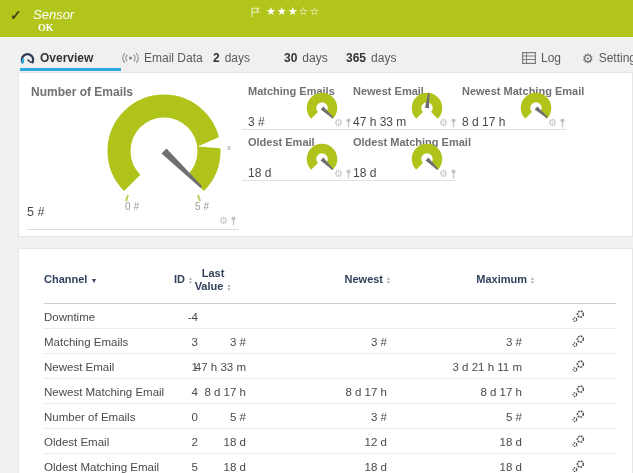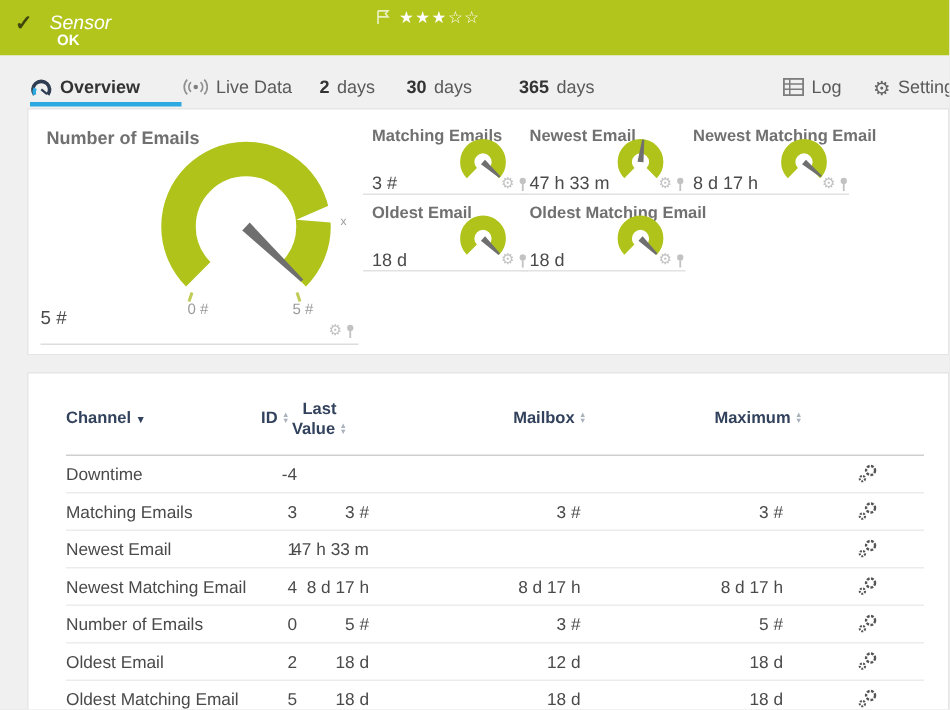--- a/index.html
+++ b/index.html
@@ -7,21 +7,21 @@
   body { font-family:"Liberation Sans", sans-serif; }
   #stage { position:relative; width:633px; height:473px; background:#f0f0f0; overflow:hidden; }
 
   
   .hdr { position:absolute; left:0; top:0; width:633px; height:37px; background:#b2c51c; }
   .hdr .check { position:absolute; left:10px; top:7px; font-size:14px; font-weight:bold; color:#3f470e; }
   .hdr .kind  { position:absolute; left:33px; top:7px; font-size:13px; font-style:italic; color:#ffffff; }
   .hdr .title { position:absolute; left:79px; top:5px; font-size:15px; font-weight:bold; color:#ffffff; }
   .hdr .flag  { position:absolute; left:250px; top:4px; }
   .hdr .stars { position:absolute; left:266px; top:5px; font-size:11px; color:#ffffff; letter-spacing:1px; }
-  .hdr .ok    { position:absolute; left:38px; top:22px; font-size:10px; font-weight:bold; color:#ffffff; }
+  .hdr .ok    { position:absolute; left:38px; top:22px; font-size:10px; font-weight:bold; color:#ffffff;font-family:Liberation Serif, serif; }
 
   
   .tabs { position:absolute; left:0; top:37px; width:633px; height:35px; background:#f0f0f0; }
   .tab { position:absolute; top:10px; height:22px; display:flex; align-items:center; gap:5px;
          font-size:12px; color:#5a5a5a; cursor:pointer; white-space:nowrap; }
   .tab .num { font-weight:bold; color:#333; }
   .tab.active { color:#333; font-weight:bold; }
   .tab svg { display:block; }
   .active-underline { position:absolute; left:20px; top:31px; width:101px; height:3px; background:#2da9e1; }
 
@@ -99,27 +99,27 @@
         <line x1="8" y1="8.2" x2="12.2" y2="11.6" stroke="#2e3d52" stroke-width="1.6"></line>
       </svg>
       <span>Overview</span>
     </div>
     <div class="tab" style="left:122px">
       <svg width="17" height="12" viewBox="0 0 18 12">
         <circle cx="9" cy="6" r="1.6" fill="#808080"></circle>
         <path d="M5.6,2.6 A4.6,4.6 0 0 0 5.6,9.4 M12.4,2.6 A4.6,4.6 0 0 1 12.4,9.4" stroke="#909090" stroke-width="1.2" fill="none"></path>
         <path d="M3,0.8 A7.4,7.4 0 0 0 3,11.2 M15,0.8 A7.4,7.4 0 0 1 15,11.2" stroke="#909090" stroke-width="1.2" fill="none"></path>
       </svg>
-      <span>Live Data</span>
+      <span>Email Data</span>
     </div>
     <div class="tab" style="left:213px">
       <span class="num">2</span>
         <span>days</span>
     </div>
-    <div class="tab" style="left:271px">
+    <div class="tab" style="left:284px">
       <span class="num">30</span>
         <span>days</span>
     </div>
     <div class="tab" style="left:346px">
       <span class="num">365</span>
         <span>days</span>
     </div>
     <div class="tab" style="left:522px">
       <svg width="14" height="12" viewBox="0 0 14 12">
         <rect x="0.6" y="0.6" width="12.8" height="10.8" fill="none" stroke="#7d7d7d" stroke-width="1.2"></rect>
@@ -261,21 +261,21 @@
   <div class="card" id="card-table">
     <div class="th" id="th-channel"><span>Channel</span><span class="sort-active">▼</span></div>
     <div class="th" id="th-id"><span>ID</span><span class="sort">
           <span>▲</span>
           <span>▼</span>
         </span></div>
     <div class="th" id="th-last"><span>Last</span><br><span>Value</span><span class="sort">
           <span>▲</span>
           <span>▼</span>
         </span></div>
-    <div class="th" id="th-min"><span>Mailbox</span><span class="sort">
+    <div class="th" id="th-min"><span>Newest</span><span class="sort">
           <span>▲</span>
           <span>▼</span>
         </span></div>
     <div class="th" id="th-max"><span>Maximum</span><span class="sort">
           <span>▲</span>
           <span>▼</span>
         </span></div>
     <div id="thead-sep"></div>
 
     <div id="rows">
@@ -299,20 +299,21 @@
         <span class="cell c-max">3 #</span>
         <span class="c-gear"><svg width="15" height="15" viewBox="0 0 16 16">
               <circle cx="10" cy="6" r="3.2" fill="none" stroke="#555" stroke-width="1.7" stroke-dasharray="2 1"></circle>
               <circle cx="4.2" cy="11.8" r="1.9" fill="none" stroke="#555" stroke-width="1.5" stroke-dasharray="1.4 0.9"></circle>
             </svg></span>
       </div>
       <div class="row">
         <span class="cell c-ch">Newest Email</span>
         <span class="cell c-id">1</span>
         <span class="cell c-last">47 h 33 m</span>
+        <span class="cell c-max">3 d 21 h 11 m</span>
         <span class="c-gear"><svg width="15" height="15" viewBox="0 0 16 16">
               <circle cx="10" cy="6" r="3.2" fill="none" stroke="#555" stroke-width="1.7" stroke-dasharray="2 1"></circle>
               <circle cx="4.2" cy="11.8" r="1.9" fill="none" stroke="#555" stroke-width="1.5" stroke-dasharray="1.4 0.9"></circle>
             </svg></span>
       </div>
       <div class="row">
         <span class="cell c-ch">Newest Matching Email</span>
         <span class="cell c-id">4</span>
         <span class="cell c-last">8 d 17 h</span>
         <span class="cell c-min">8 d 17 h</span>

